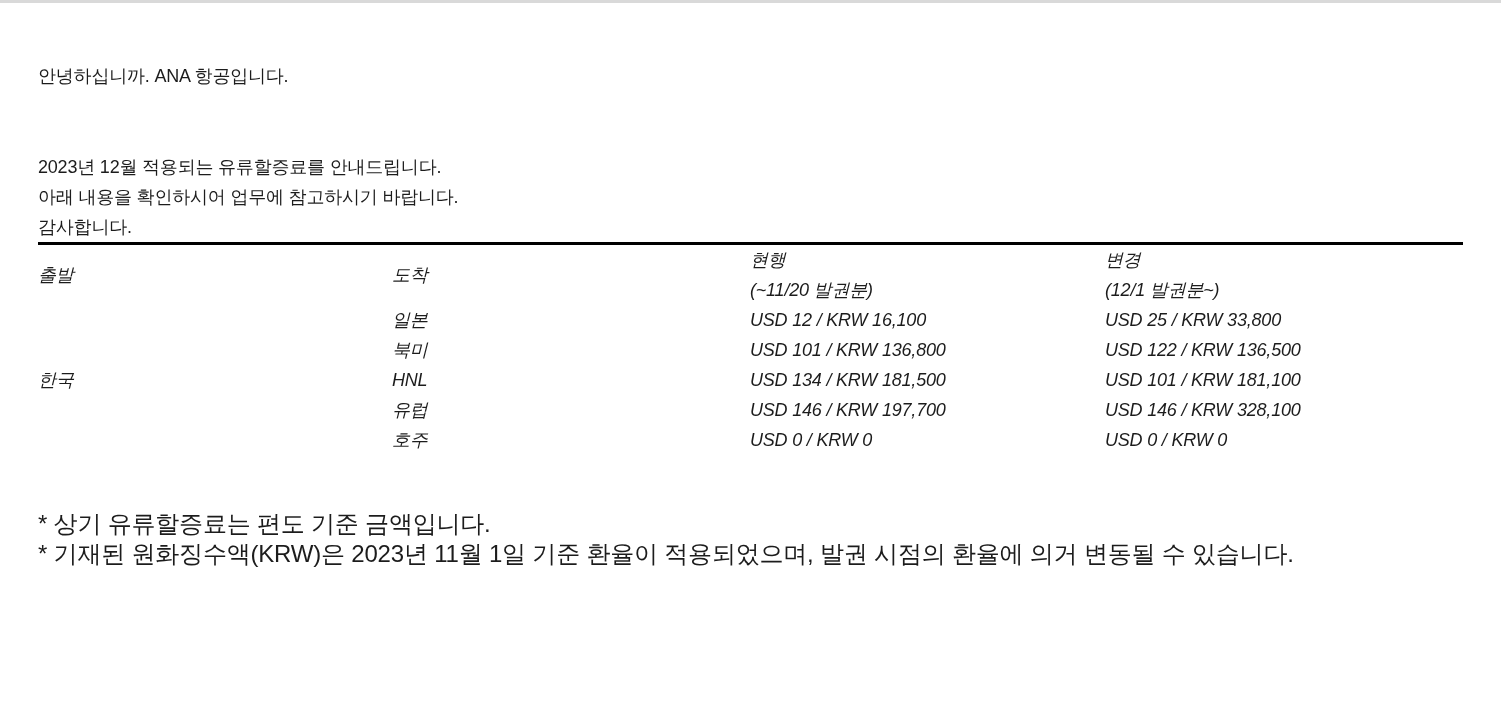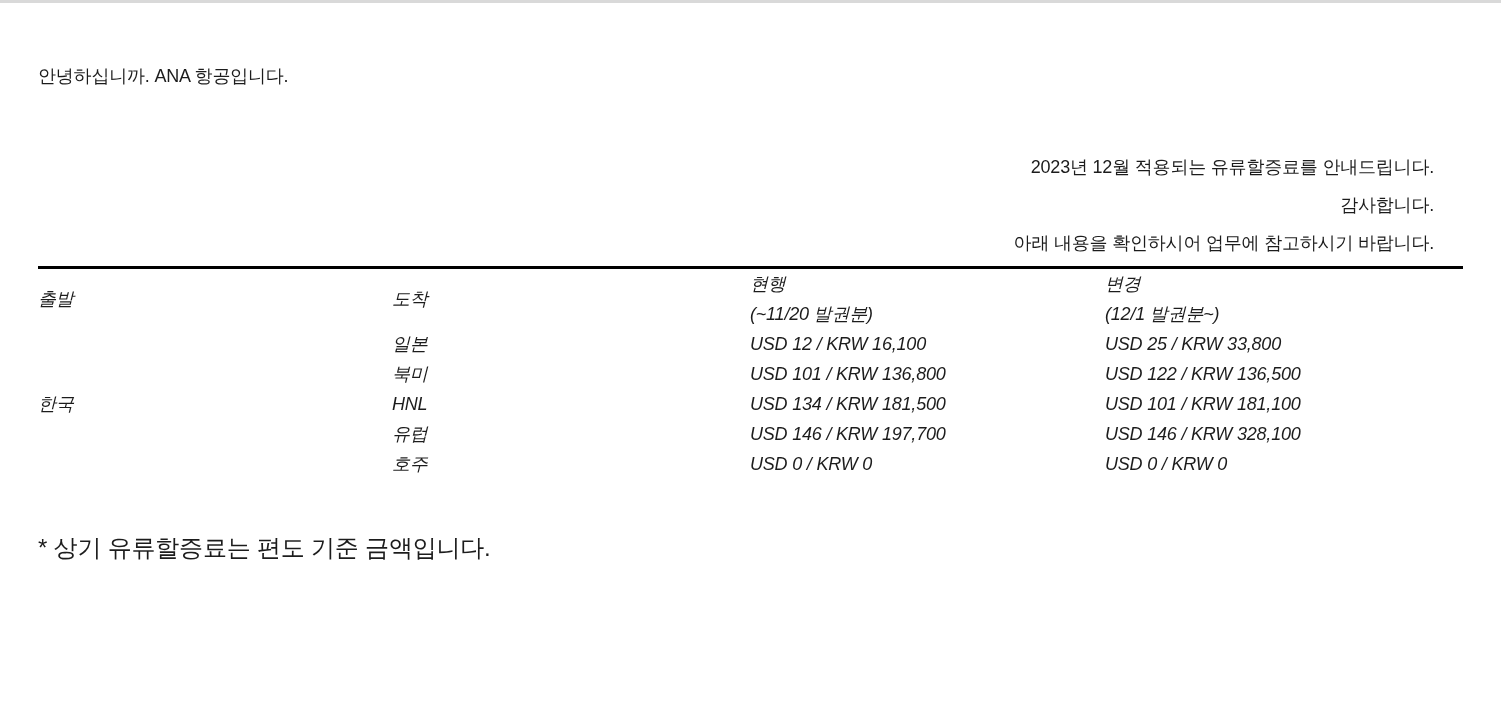--- a/index.html
+++ b/index.html
@@ -27,21 +27,21 @@
     .greeting {
       margin: 0;
       font-size: 18px;
       line-height: 24px;
     }
     .intro {
       margin: 64px 0 0 0;
       font-size: 18px;
       line-height: 30px;
     }
-    .intro div { margin: 8px; text-align: right; }
+    .intro div { margin: 0; }
     .apply-period {
       margin: 59px 0 8px 0;
       font-size: 18px;
       line-height: 24px;
     }
     table.fare {
       border-collapse: collapse;
       table-layout: fixed;
       width: 1425px;
       border-top: 3px solid #000000;
@@ -78,22 +78,22 @@
 <body>
 
 <div class="top-bar"></div>
 
 <div class="page">
 
   <p class="greeting">안녕하십니까. ANA 항공입니다.</p>
 
   <div class="intro">
     <div>2023년 12월 적용되는 유류할증료를 안내드립니다.</div>
+    <div>아래 내용을 확인하시어 업무에 참고하시기 바랍니다.</div>
     <div>감사합니다.</div>
-    <div>아래 내용을 확인하시어 업무에 참고하시기 바랍니다.</div>
   </div>
 
 
   <table class="fare">
     <colgroup>
       <col style="width:354px">
       <col style="width:358px">
       <col style="width:355px">
       <col style="width:358px">
     </colgroup>
@@ -136,15 +136,16 @@
       <tr>
         <td>호주</td>
         <td>USD 0 / KRW 0</td>
         <td>USD 0 / KRW 0</td>
       </tr>
     </tbody>
   </table>
 
   <div class="footnotes">
     <div>* 상기 유류할증료는 편도 기준 금액입니다.</div>
+    <div>* 기재된 원화징수액(KRW)은 2023년 11월 1일 기준 환율이 적용되었으며, 발권 시점의 환율에 의거 변동될 수 있습니다.</div>
   </div>
 
 </div>
 
 </body></html>

